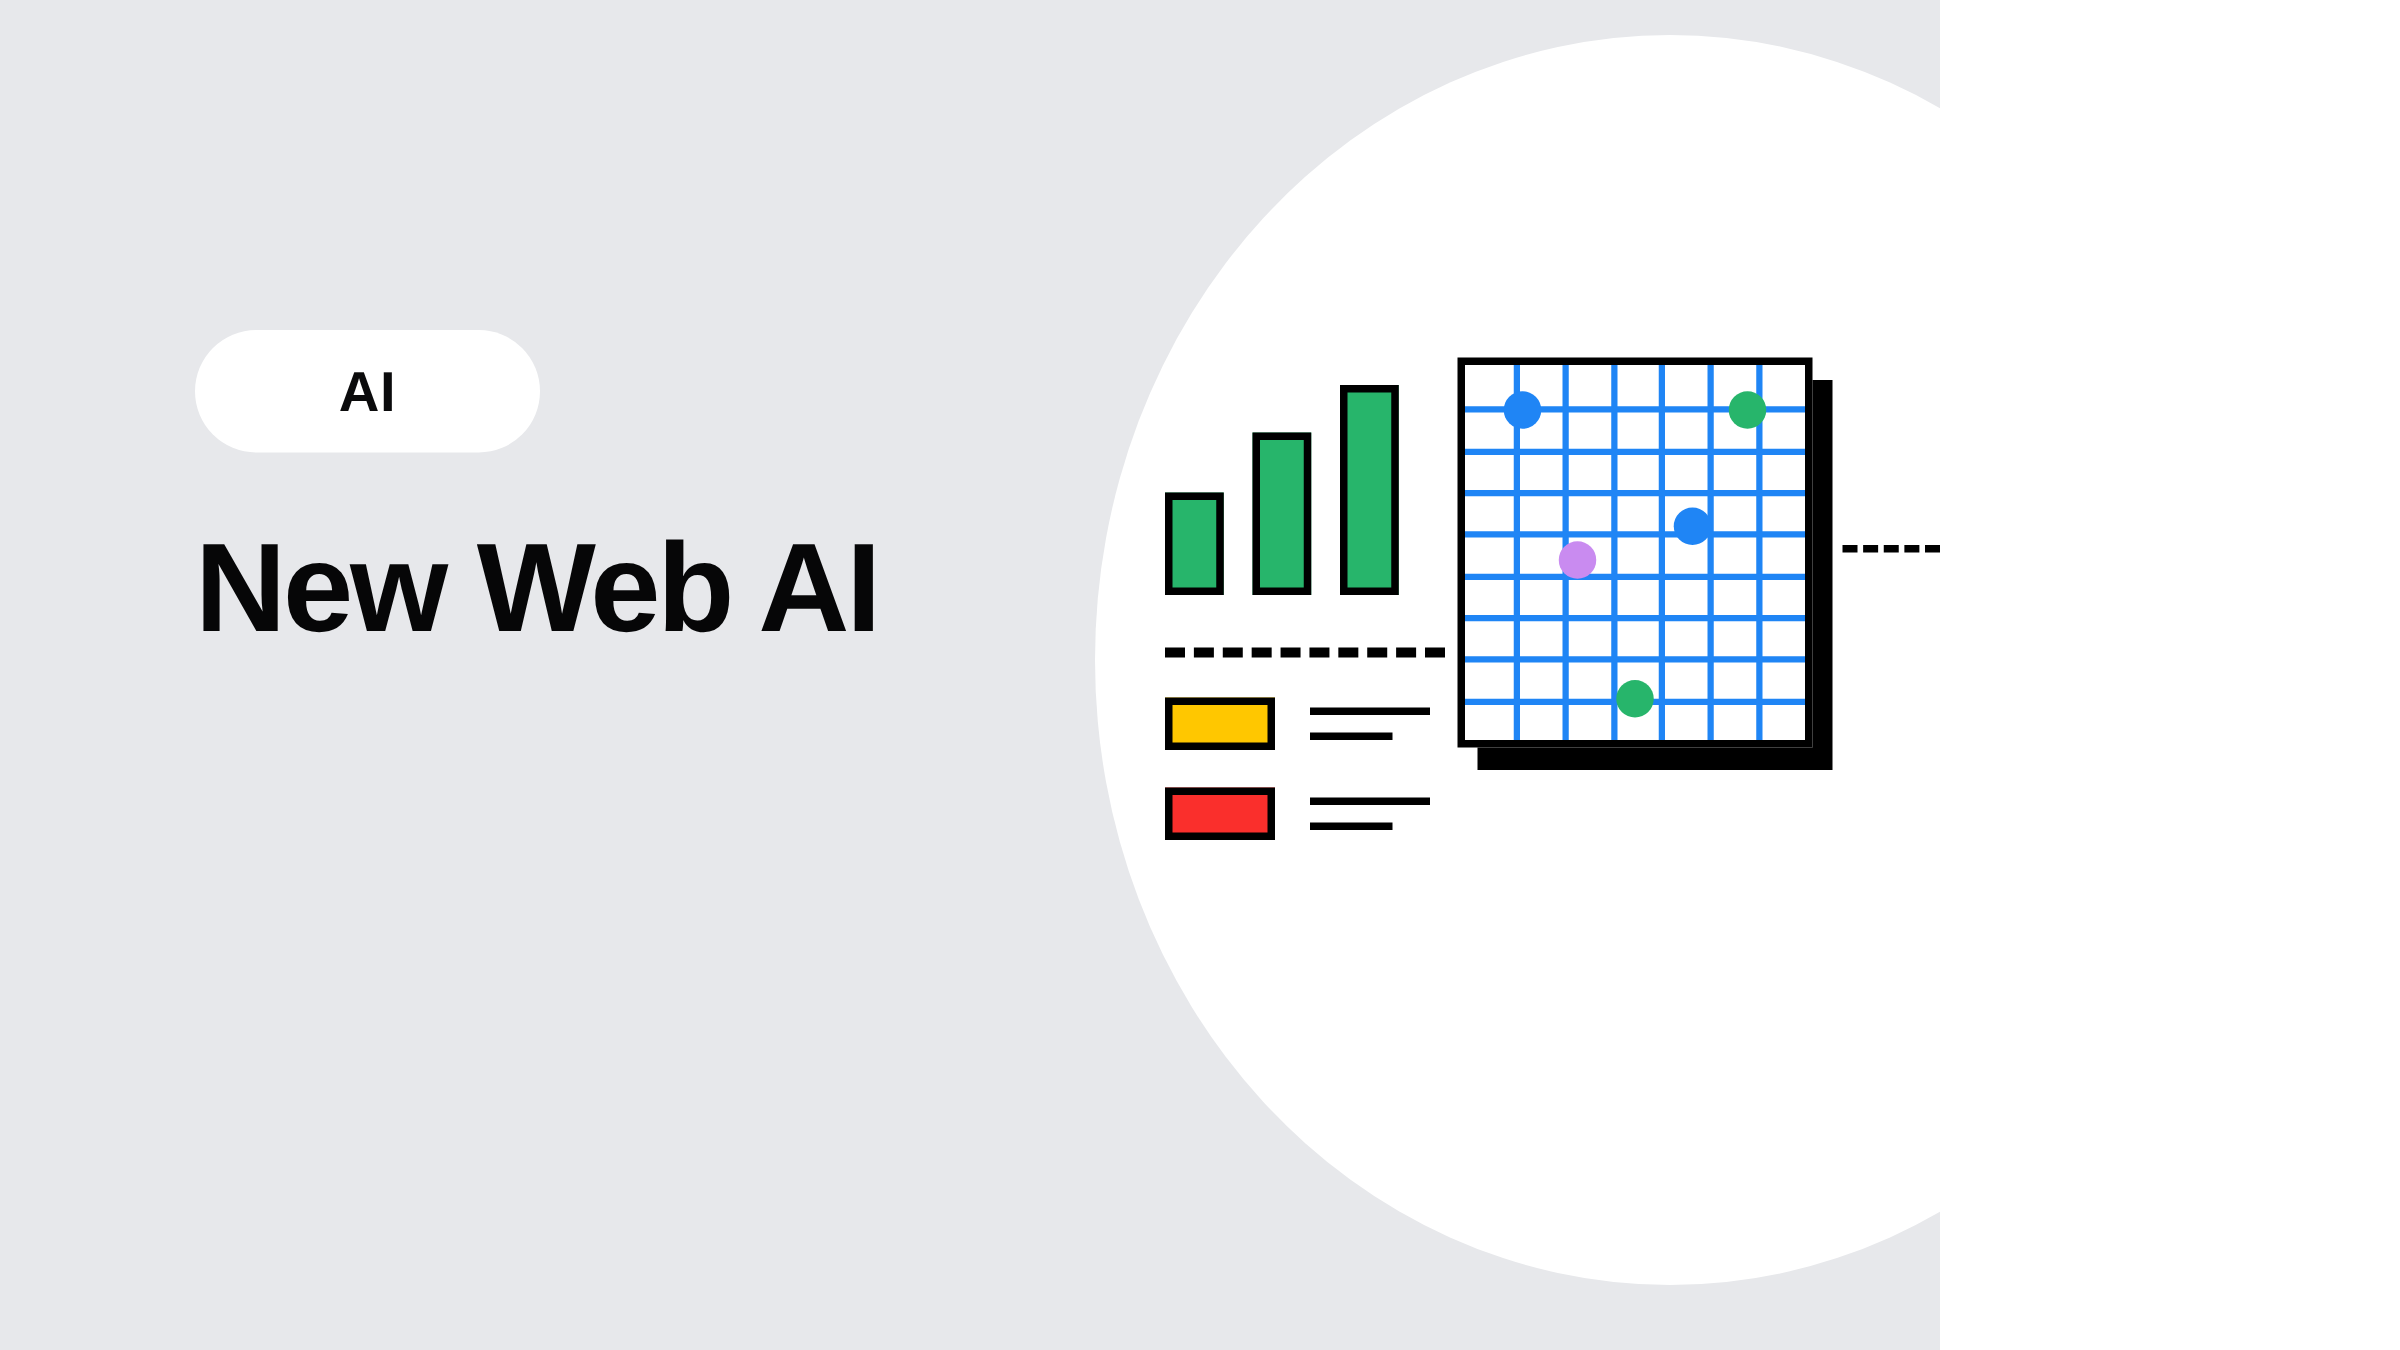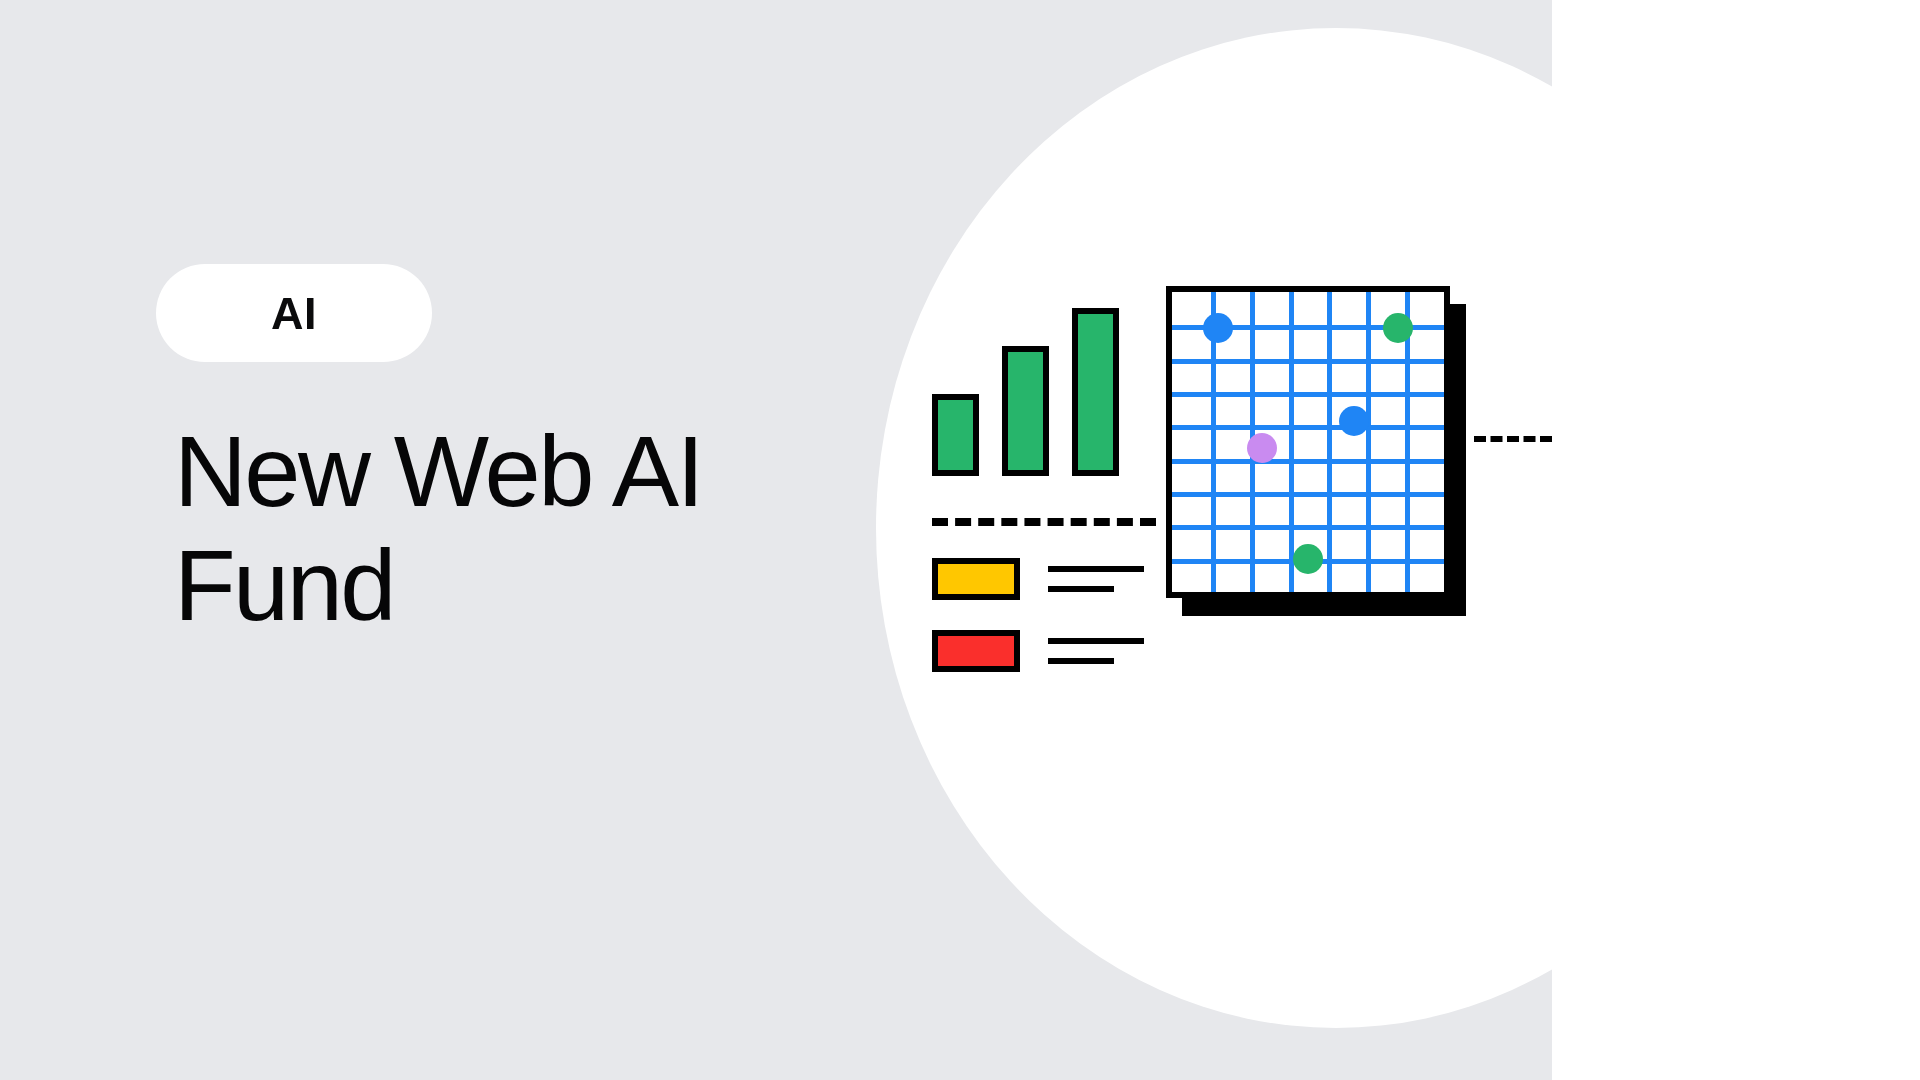--- a/index.html
+++ b/index.html
@@ -44,25 +44,24 @@
     font-size: 45px;
     font-weight: 700;
     color: #0b0b0c;
     letter-spacing: 0.5px;
     line-height: 1;
   }
 
   .headline {
     margin-top: 52px;
     font-size: 101px;
-    font-weight: 400;
+    font-weight: 700;
     line-height: 1.13;
     letter-spacing: -2.6px;
     color: #060607;
-    margin-left: 18px;
   }
   .headline-line {
     display: block;
     white-space: nowrap;
   }
 
   
   .art-circle {
     position: absolute;
     left: 876px;
@@ -256,21 +255,20 @@
 <div class="hero" style="background: rgb(231, 232, 235);">
 
   <div class="text-col">
 
     <div class="badge" style="background: rgb(255, 255, 255);">
       <span class="badge-label" style="color: rgb(11, 11, 12);">AI</span>
     </div>
 
     <h1 class="headline" style="color: rgb(6, 6, 7);">
       <span class="headline-line">New Web AI</span>
-      <span class="headline-line">Fund</span>
     </h1>
 
   </div>
 
   <div class="art-circle" style="background: rgb(255, 255, 255);"></div>
 
   <div class="art-stage">
 
     <div class="barchart">
       <div class="bar b1" style="background: rgb(39, 181, 107);"></div>

